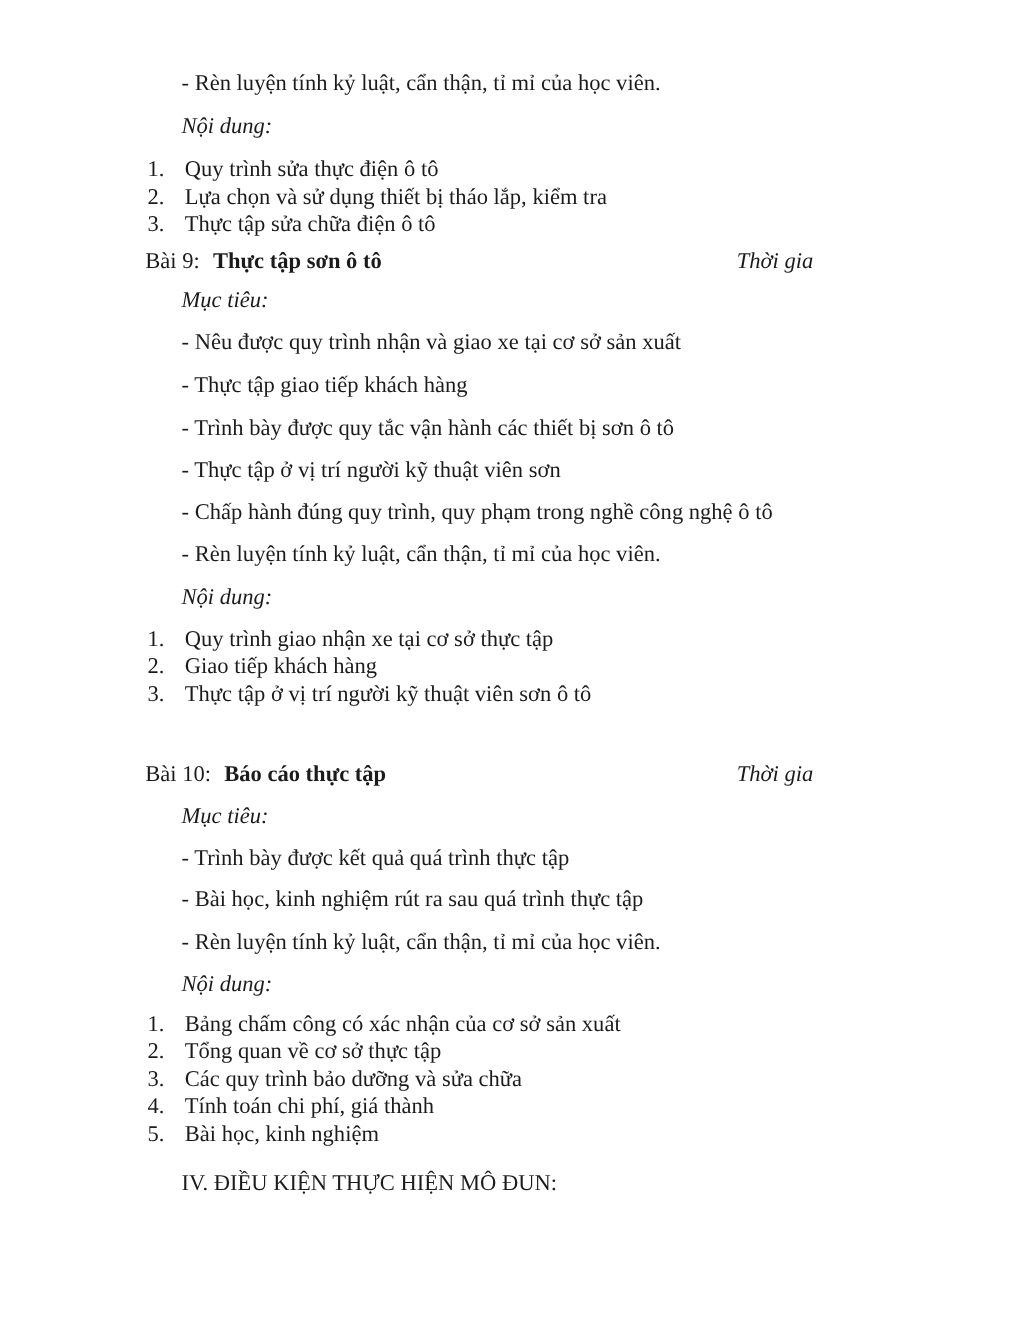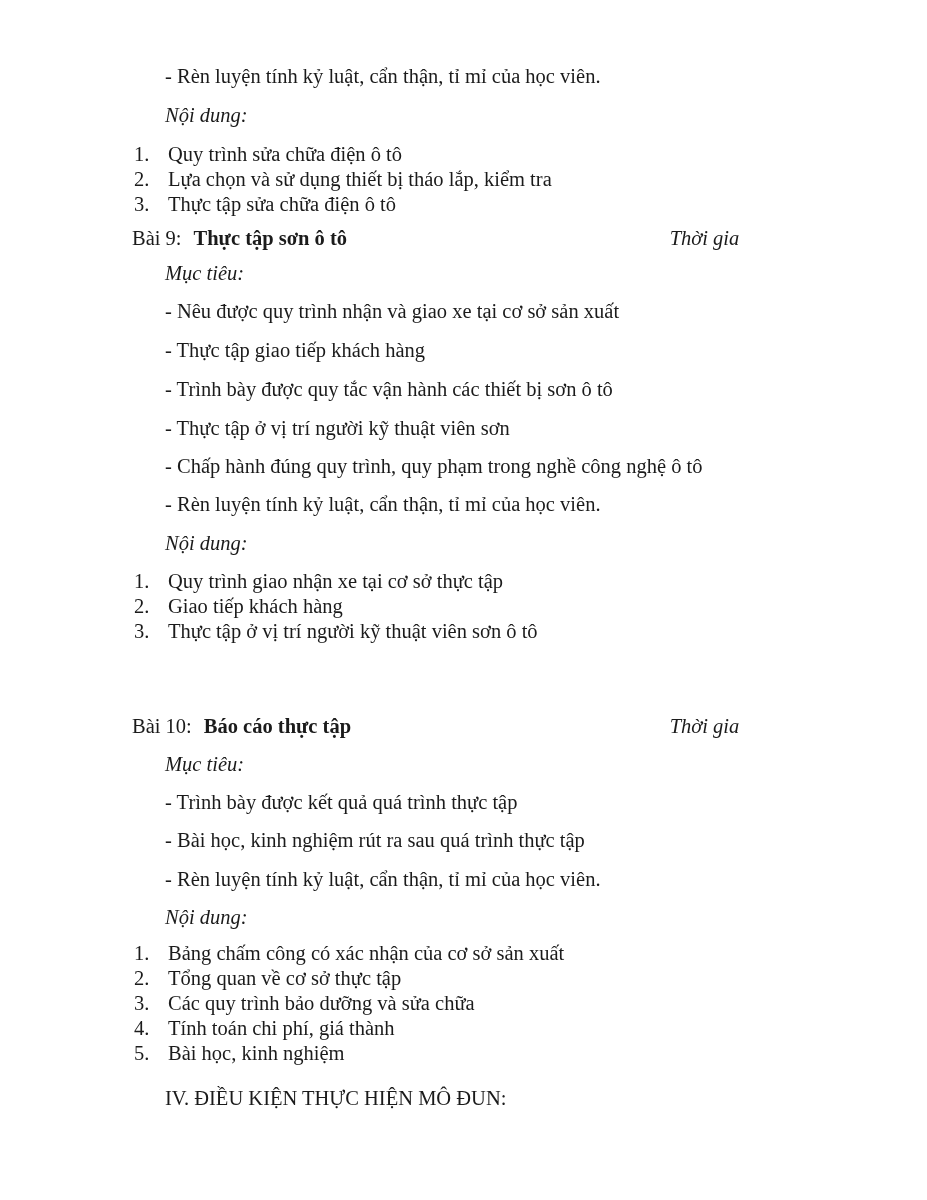--- a/index.html
+++ b/index.html
@@ -54,21 +54,21 @@
     padding-left: 2px;
   }
   .li .txt { flex: 1; }
 
   .mt5  { margin-top: 19px; }
   .mt8  { margin-top: 8px; }
   .mt9  { margin-top: 9px; }
   .mt11 { margin-top: 11px; }
   .mt13 { margin-top: 13px; }
   .mt14 { margin-top: 14px; }
-  .mt47 { margin-top: 69px; }
+  .mt47 { margin-top: 47px; }
 
   .pageno {
     position: absolute;
     left: 836px;
     top: 1117px;
     font-family: "Liberation Sans", sans-serif;
     font-size: 16px;
     line-height: 20px;
     color: #252525;
   }
@@ -79,21 +79,21 @@
 <div class="page">
   <div class="content">
 
     <div class="para ind first">- Rèn luyện tính kỷ luật, cẩn thận, tỉ mỉ của học viên.</div>
 
     <div class="para ind it mt13">Nội dung:</div>
 
     <div class="olist mt14">
       <div class="li">
         <span class="num">1.</span>
-        <span class="txt">Quy trình sửa chữa điện ô tô</span>
+        <span class="txt">Quy trình sửa thực điện ô tô</span>
       </div>
       <div class="li">
         <span class="num">2.</span>
         <span class="txt">Lựa chọn và sử dụng thiết bị tháo lắp, kiểm tra</span>
       </div>
       <div class="li">
         <span class="num">3.</span>
         <span class="txt">Thực tập sửa chữa điện ô tô</span>
       </div>
     </div>

